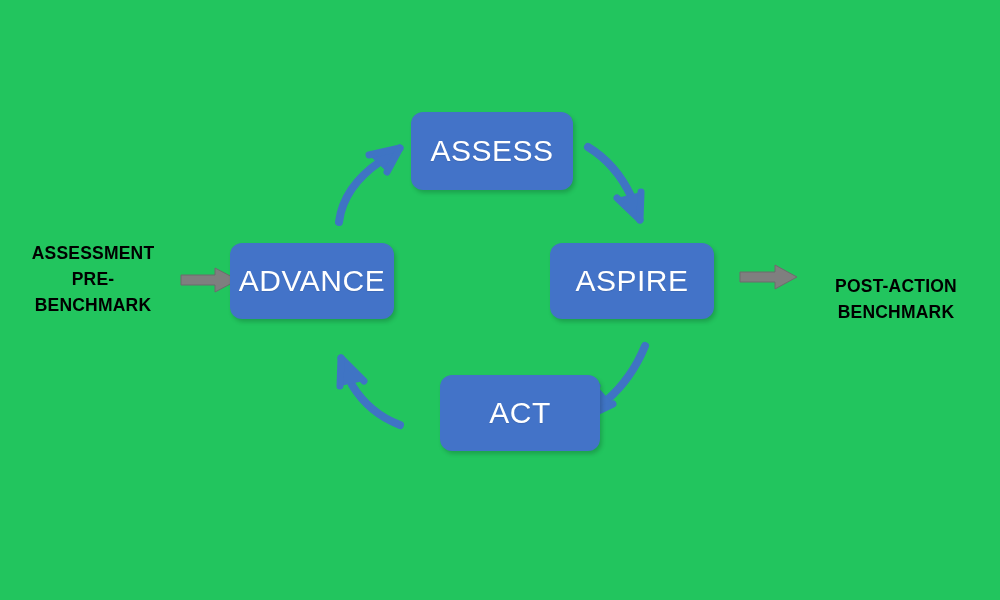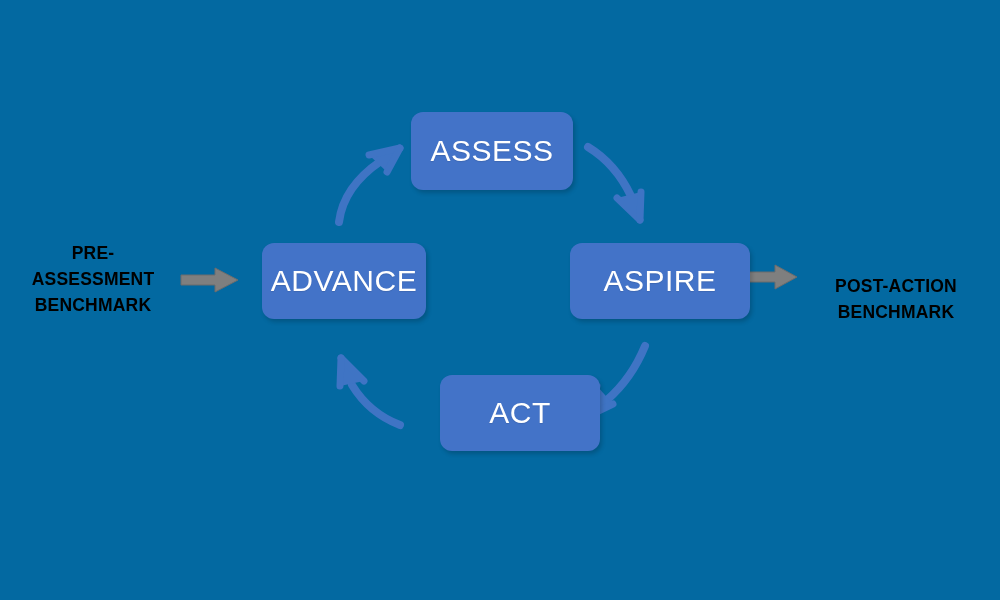--- a/index.html
+++ b/index.html
@@ -4,21 +4,21 @@
 <style>
   html, body {
     margin: 0;
     padding: 0;
     background: #ffffff;
   }
   #canvas {
     position: relative;
     width: 1000px;
     height: 600px;
-    background: #0369a1;
+    background: #22c55e;
     overflow: hidden;
     font-family: "Liberation Sans", sans-serif;
   }
 
   
   .node {
     position: absolute;
     display: flex;
     align-items: center;
     justify-content: center;
@@ -32,23 +32,23 @@
     font-family: "Liberation Sans", sans-serif;
     font-size: 30px;
     font-weight: 400;
     letter-spacing: 0.5px;
     line-height: 1;
     white-space: nowrap;
     text-shadow: 0 1px 1px rgba(0,0,0,0.10);
   }
 
   #node-assess  { left: 411px; top: 112px; width: 162px; height: 78px; }
-  #node-aspire  { left: 570px; top: 243px; width: 180px; height: 76px; text-align: right; }
+  #node-aspire  { left: 550px; top: 243px; width: 164px; height: 76px; text-align: right; }
   #node-act     { left: 411px; top: 375px; width: 160px; height: 76px; margin-left: 29px; }
-  #node-advance { left: 262px; top: 243px; width: 164px; height: 76px; }
+  #node-advance { left: 230px; top: 243px; width: 164px; height: 76px; }
 
   
   .benchmark {
     position: absolute;
     color: #000000;
     font-family: "Liberation Sans", sans-serif;
     font-weight: bold;
     font-size: 17.5px;
     line-height: 26px;
     text-align: center;
@@ -121,22 +121,22 @@
 
   <div class="node" id="node-act">
     <span class="node-label">ACT</span>
   </div>
 
   <div class="node" id="node-advance">
     <span class="node-label">ADVANCE</span>
   </div>
 
   <div class="benchmark" id="benchmark-pre">
+    <div>ASSESSMENT</div>
     <div>PRE-</div>
-    <div>ASSESSMENT</div>
     <div>BENCHMARK</div>
   </div>
 
   <div class="benchmark" id="benchmark-post">
     <div>POST-ACTION</div>
     <div>BENCHMARK</div>
   </div>
 
 </div>
 

